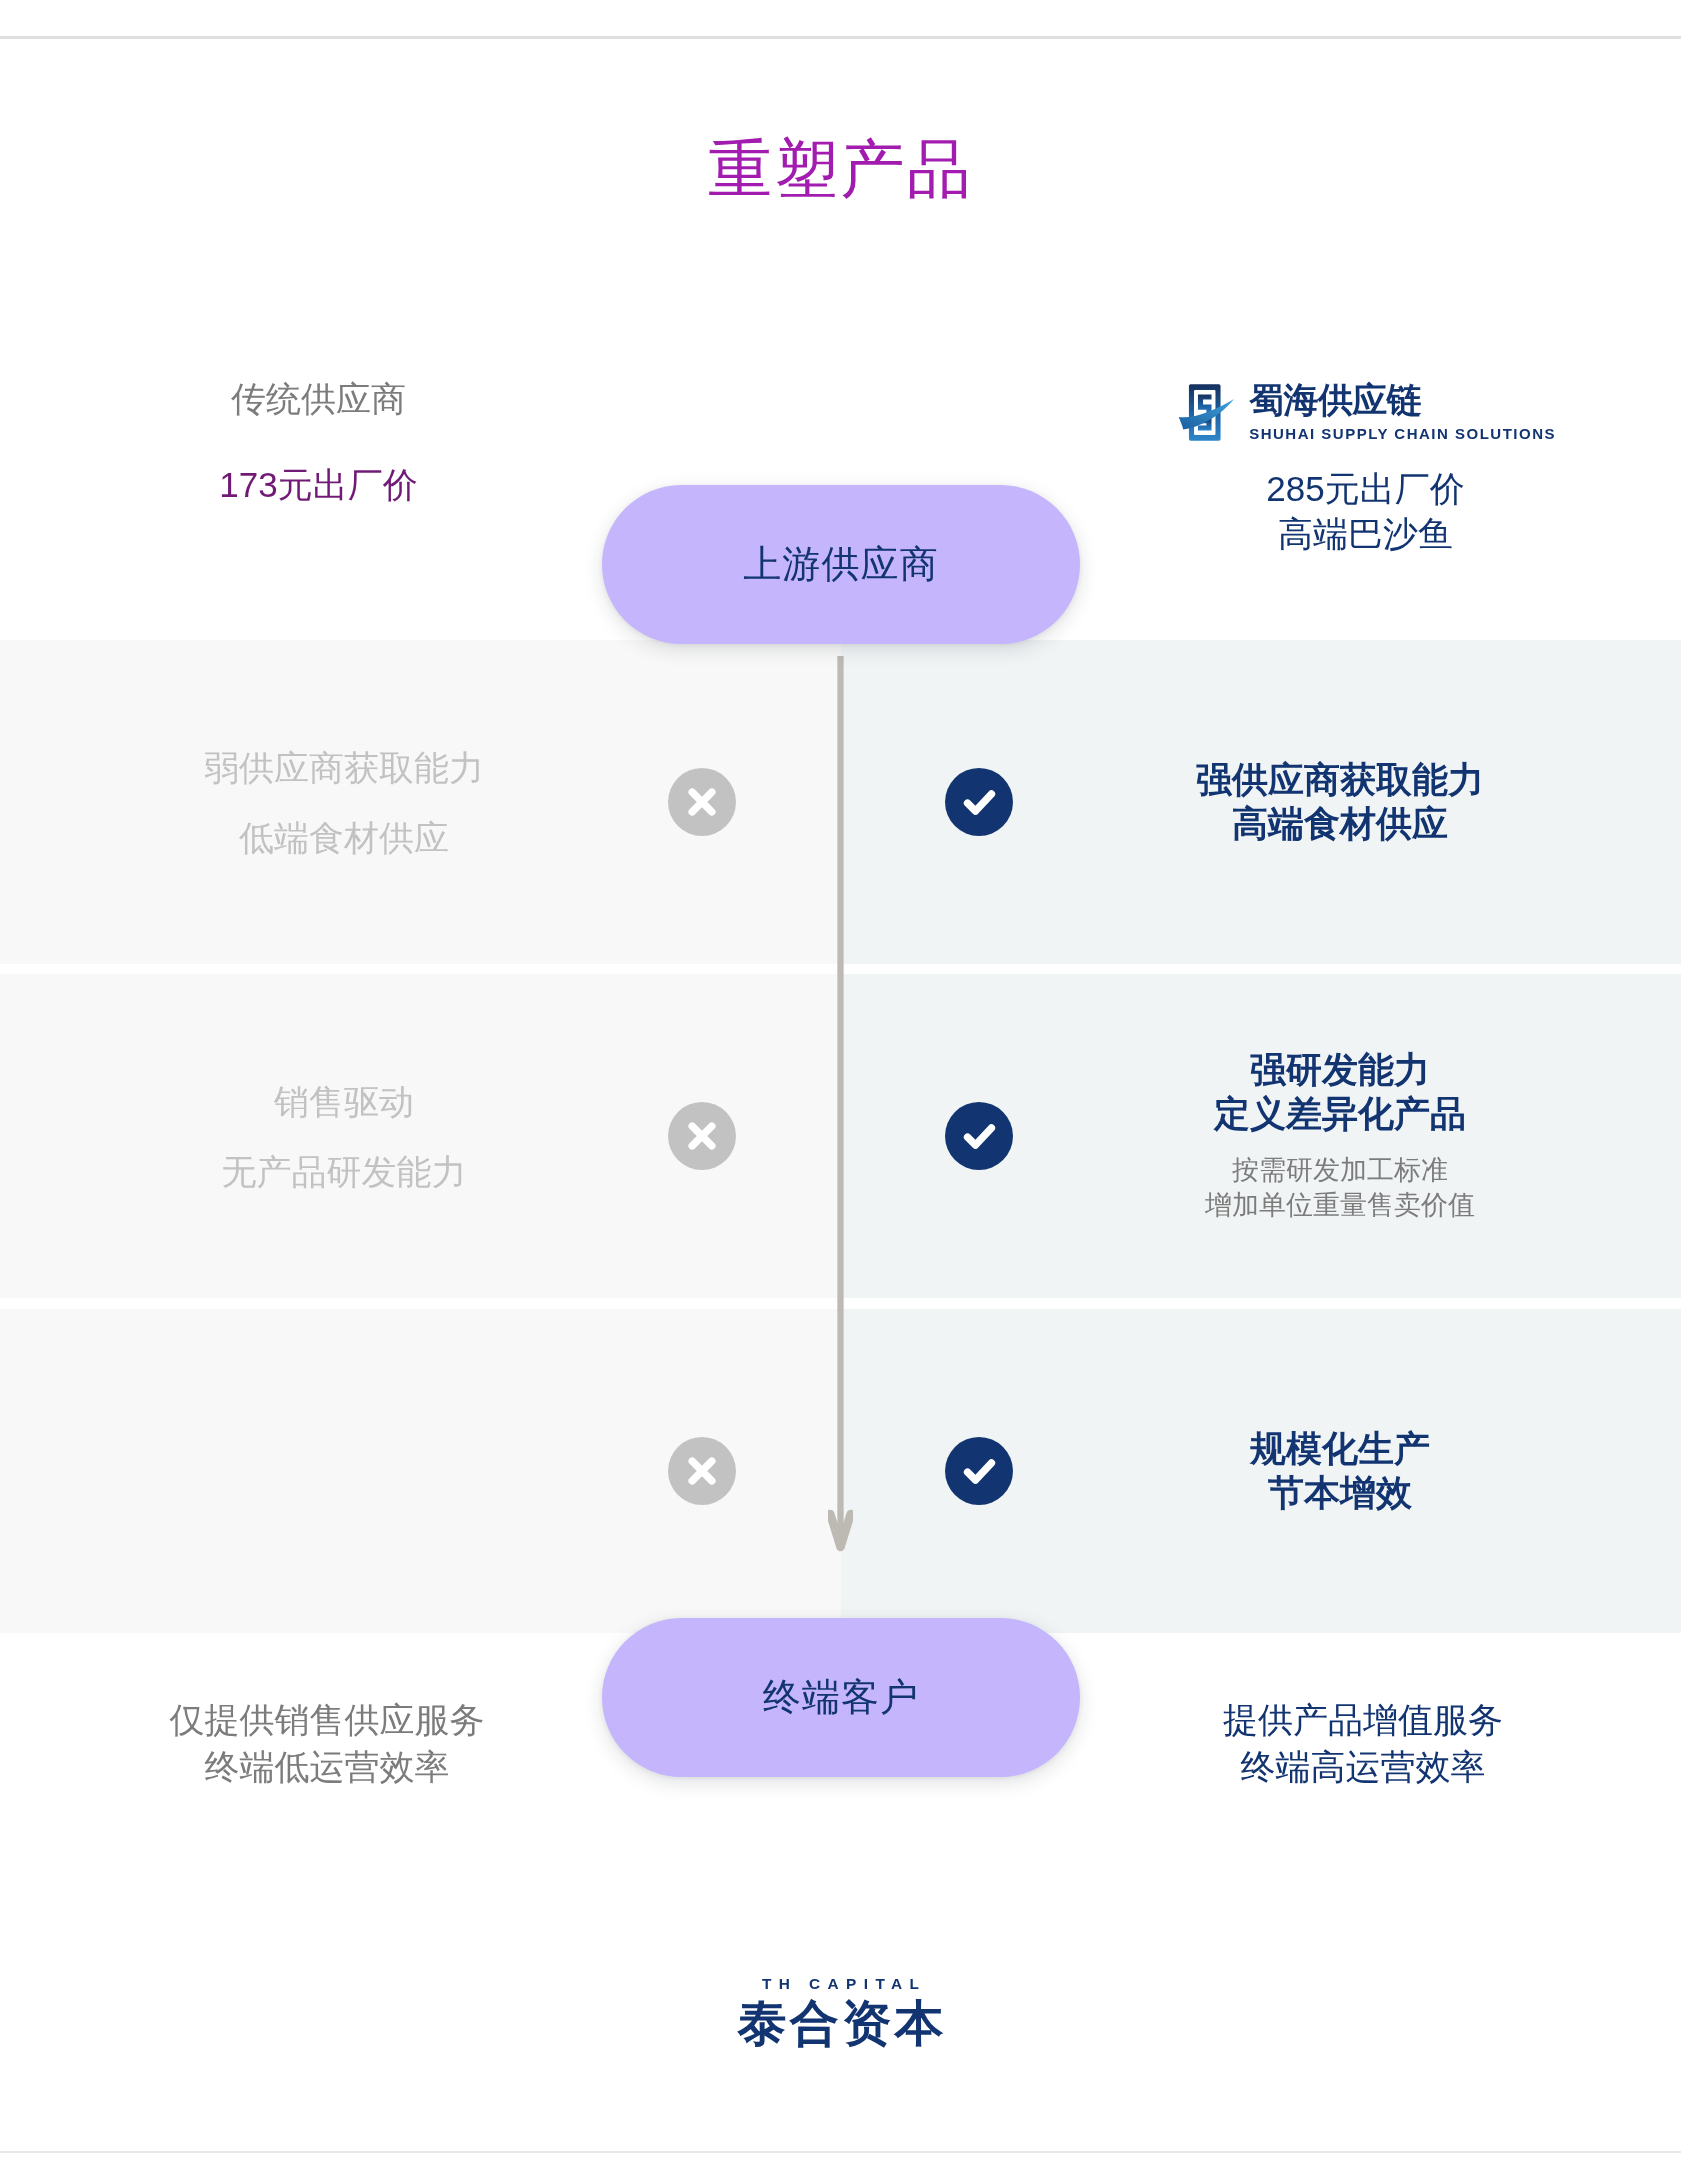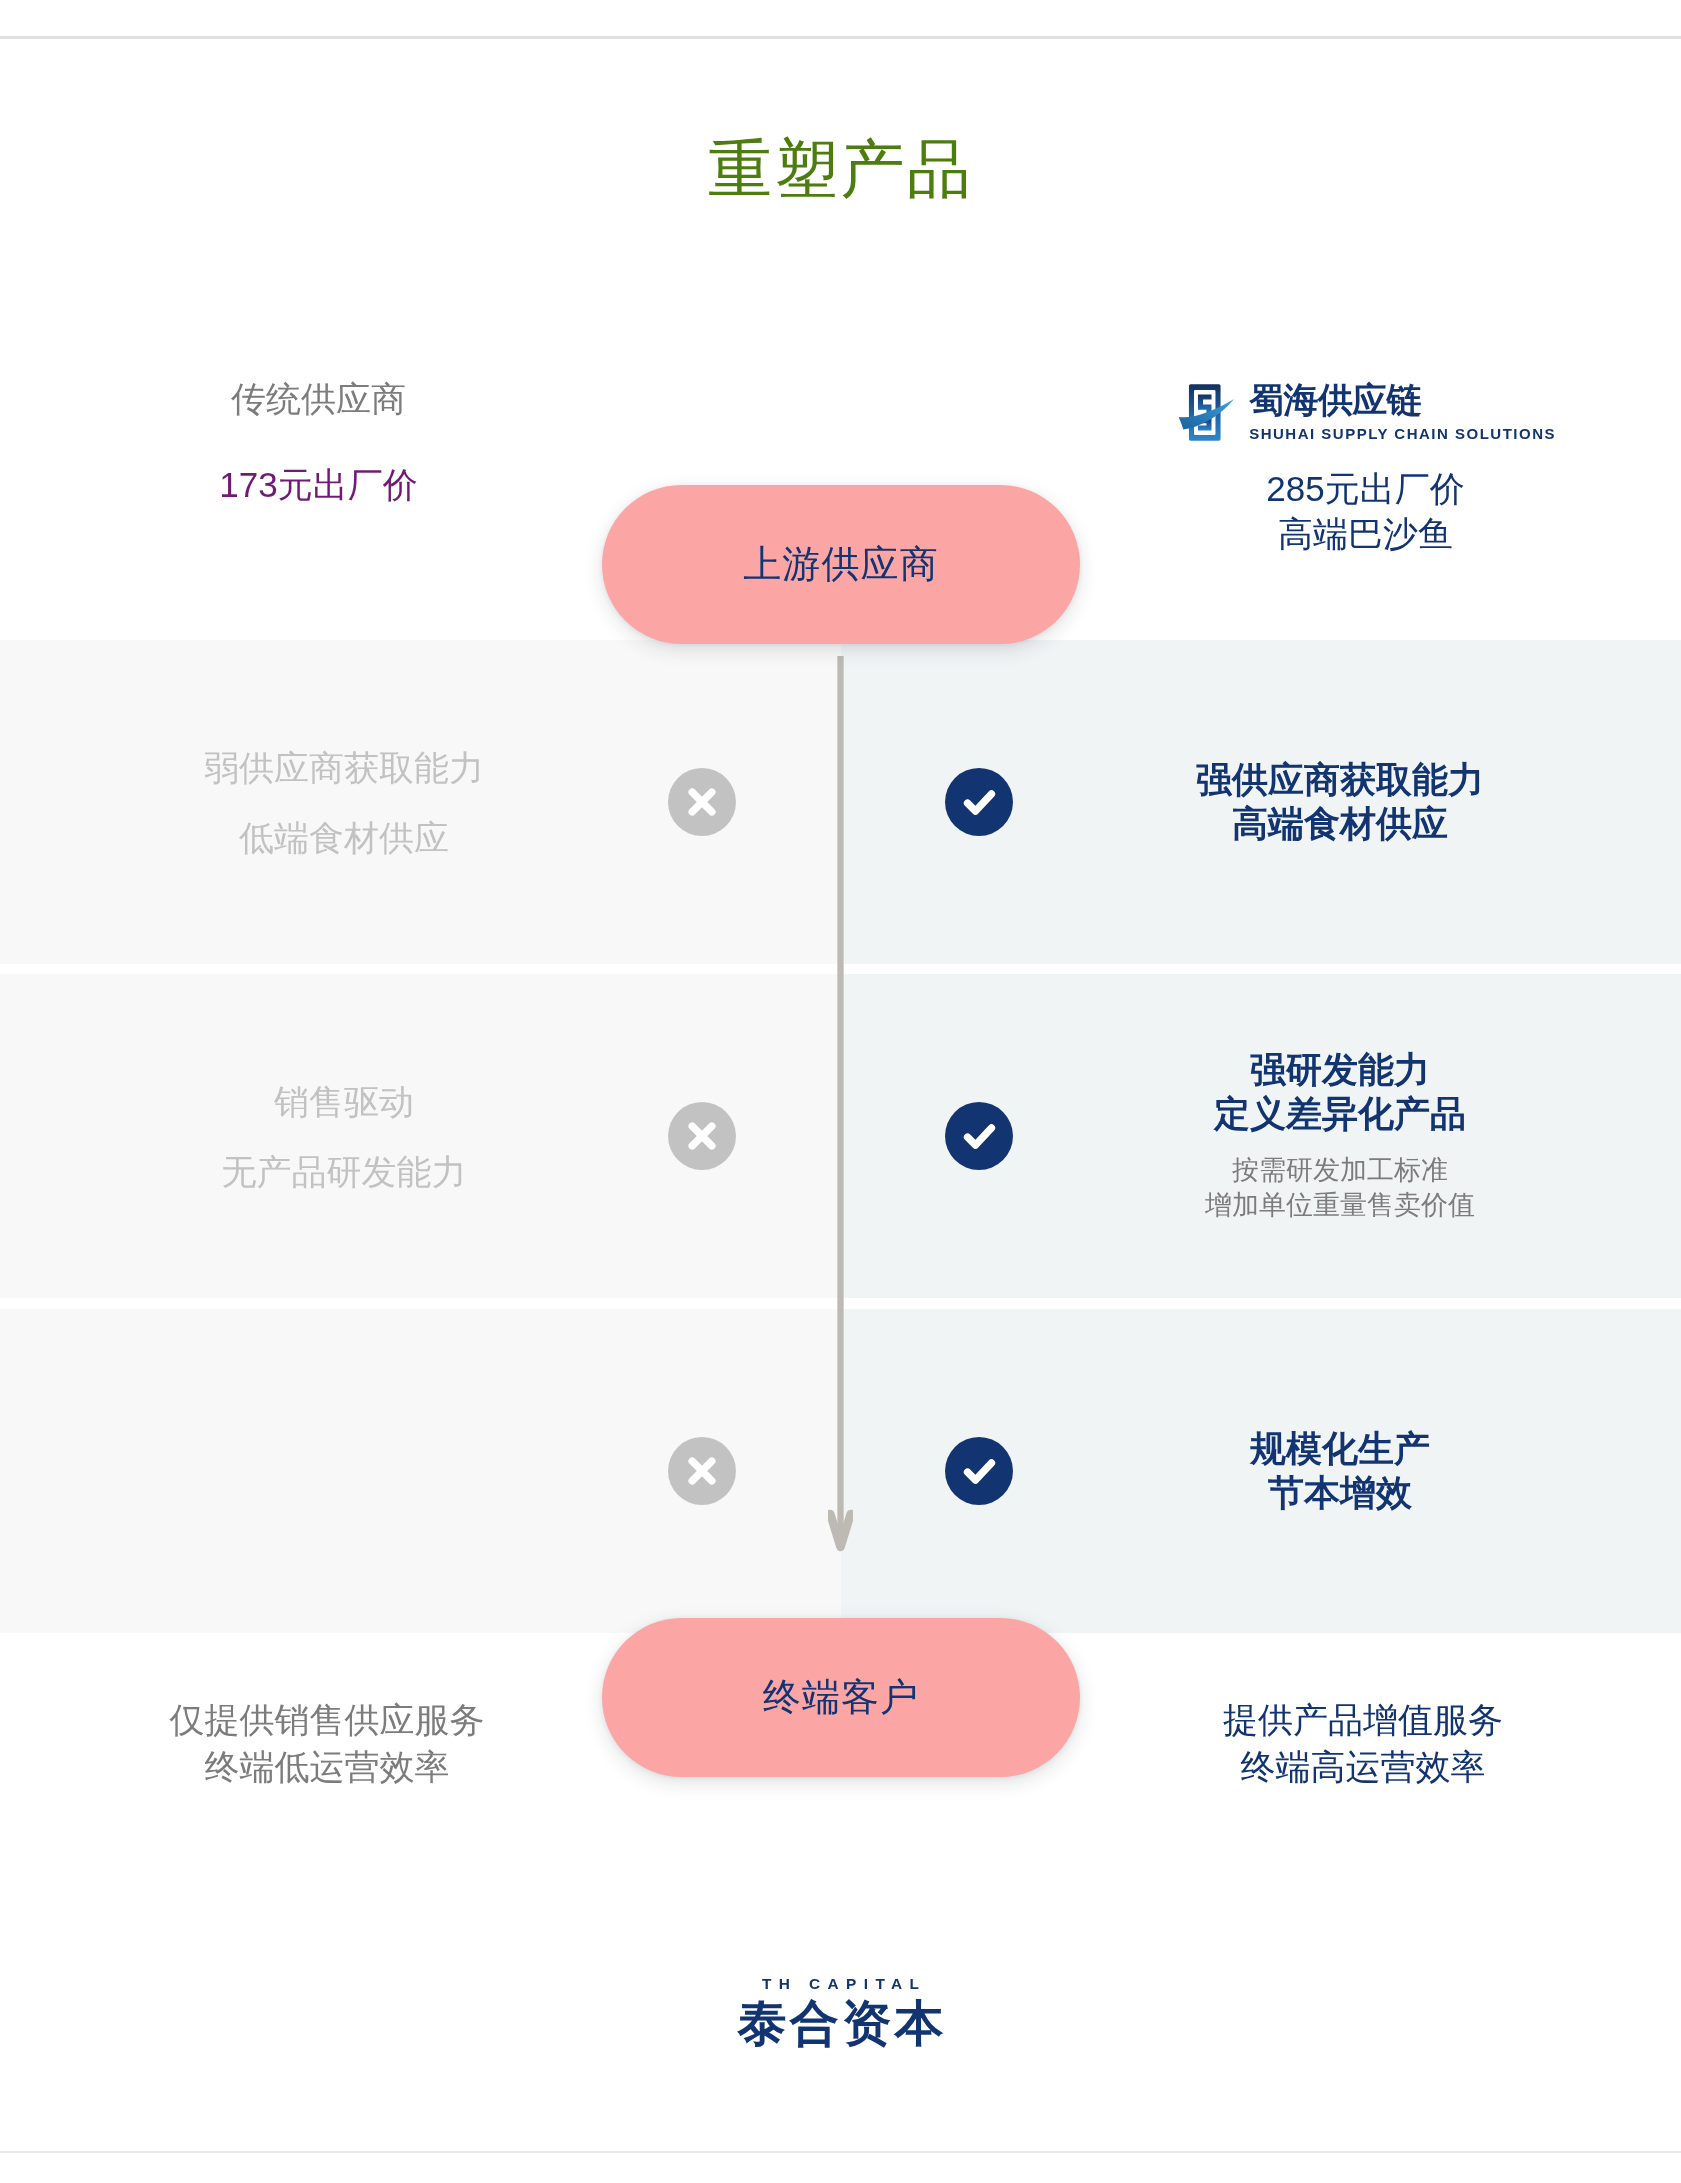--- a/index.html
+++ b/index.html
@@ -30,21 +30,21 @@
   
   .page-title {
     position: absolute;
     left: 0; top: 134px;
     width: 1681px;
     text-align: center;
     font-size: 64px;
     line-height: 1.1;
     font-weight: 400;
     letter-spacing: 2.3px;
-    color: #4d7c0f;
+    color: #a21caf;
   }
 
   
   .band {
     position: absolute;
     height: 324px;
   }
   .band.left  { left: 0;     width: 841px; background: #f8f8f8; }
   .band.right { left: 841px; width: 841px; background: #f1f4f5; }
 
@@ -132,21 +132,21 @@
     width: 25px;
     height: 911px;
   }
 
   
   .pill {
     position: absolute;
     width: 478px;
     height: 159px;
     border-radius: 80px;
-    background: #fca5a5;
+    background: #c4b5fd;
     box-shadow: 0 5.7px 19.4px rgba(20,30,50,0.13), 0 1.1px 5.7px rgba(20,30,50,0.07);
     display: flex;
     align-items: center;
     justify-content: center;
     font-size: 38px;
     letter-spacing: 1.1px;
     color: #123471;
     white-space: nowrap;
   }
   .pill.top    { left: 602px; top: 485px; }

